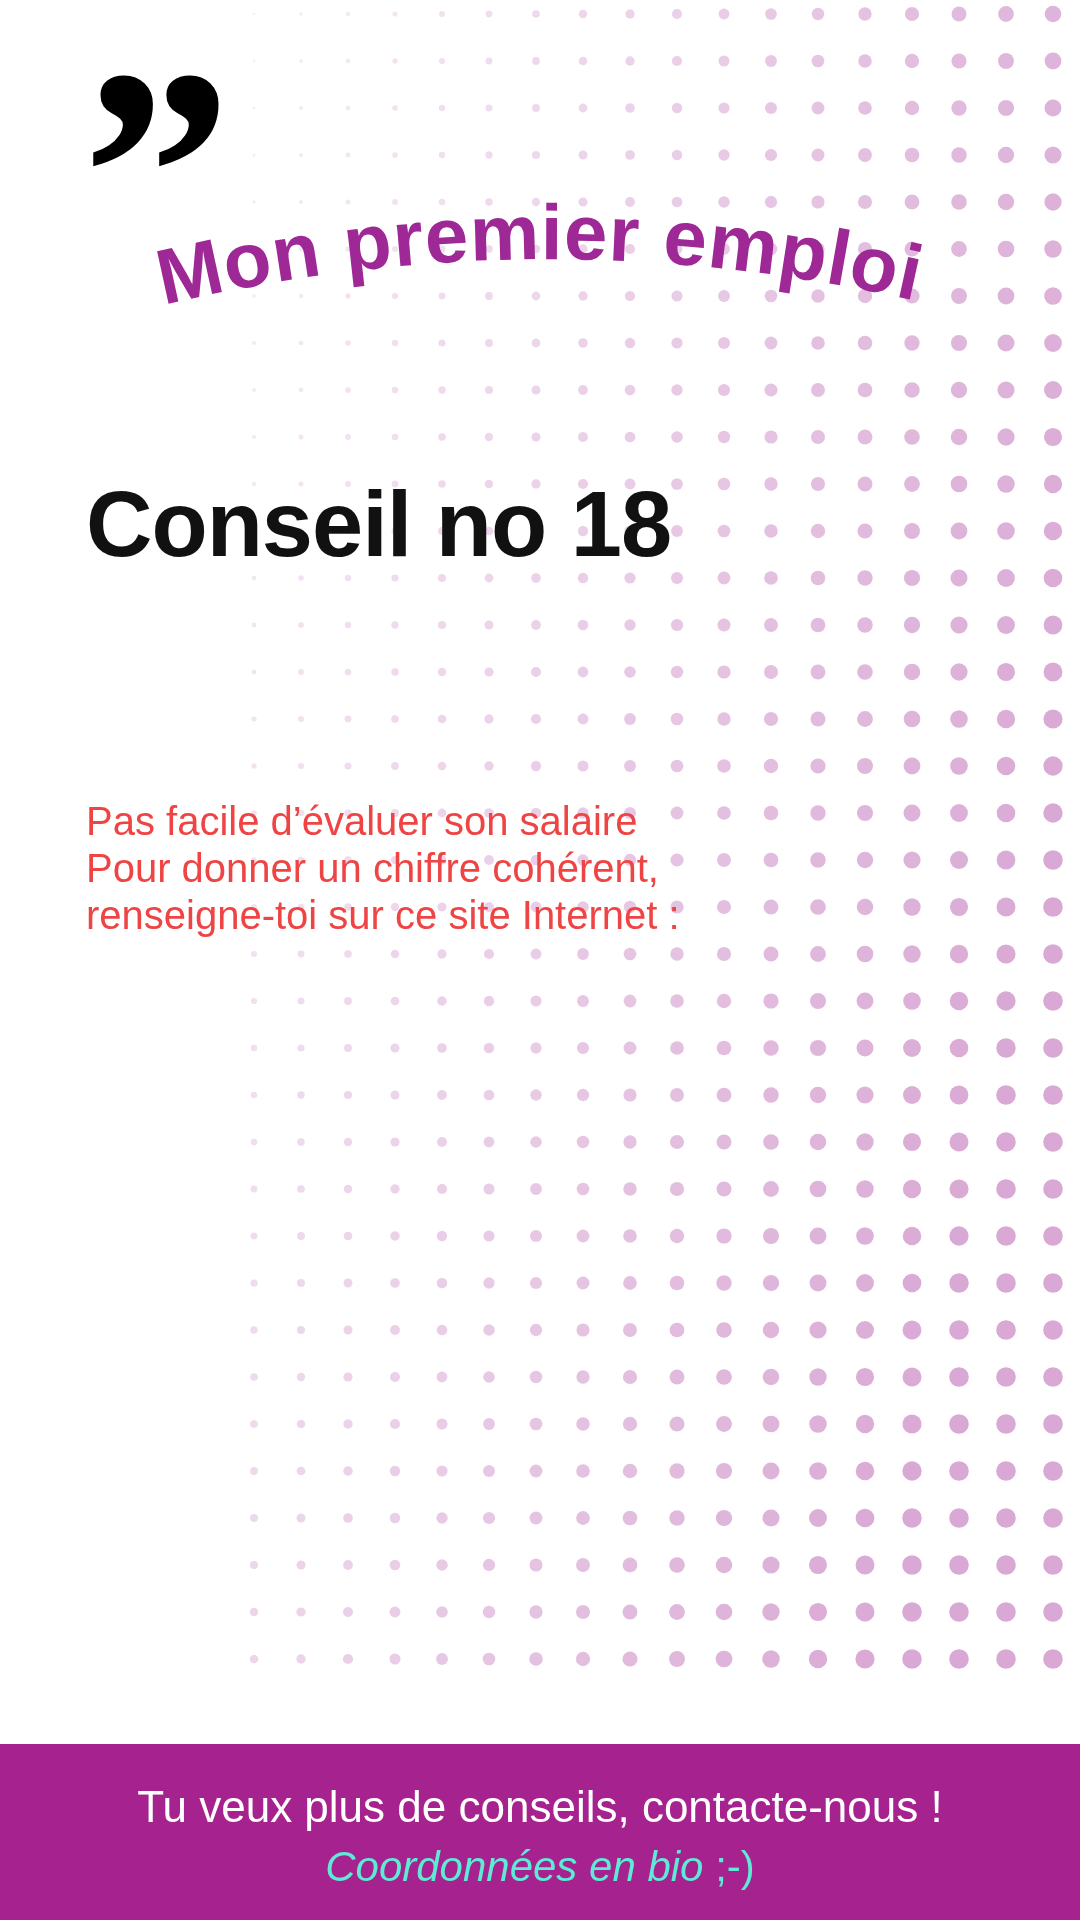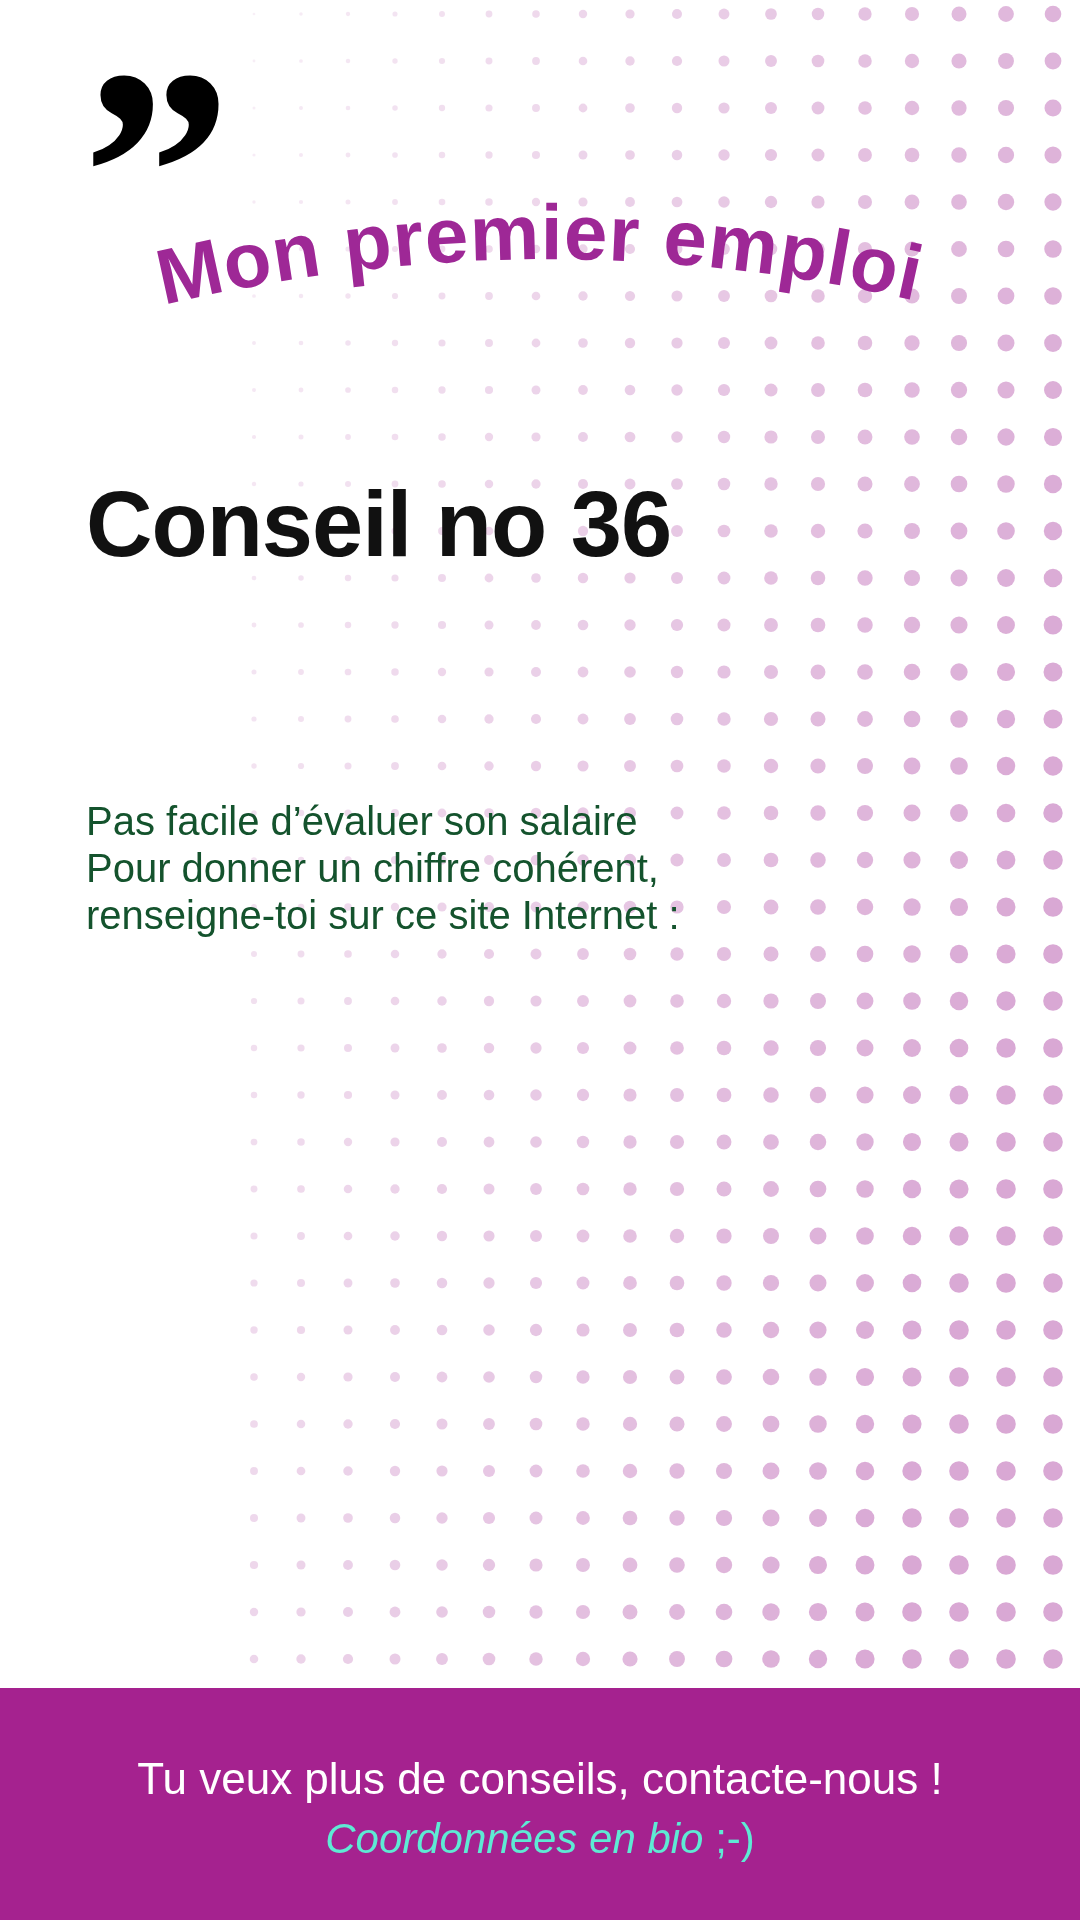--- a/index.html
+++ b/index.html
@@ -91,35 +91,35 @@
   }
 
   .body-text {
     position: absolute;
     left: 86px;
     top: 798px;
     width: 660px;
     margin: 0;
     font-size: 40px;
     line-height: 1.18;
-    color: #14532d;
+    color: #ef4444;
     z-index: 3;
   }
   .body-text .line {
     display: block;
     white-space: nowrap;
   }
 
   
   #footer {
     position: absolute;
     left: 0;
     bottom: 0;
     width: 1080px;
-    height: 232px;
+    height: 176px;
     background: #a5228f;
     z-index: 4;
     display: flex;
     flex-direction: column;
     align-items: center;
     justify-content: center;
     box-sizing: border-box;
     padding-top: 8px;
   }
   .footer-line1 {
@@ -800,21 +800,21 @@
 
   <svg id="curved-title" viewBox="0 0 1080 200">
     <defs>
       <path id="arcpath" d="M 95,155 Q 540,30 985,150" fill="none"></path>
     </defs>
     <text>
       <textPath href="#arcpath" startOffset="50%" text-anchor="middle">Mon premier emploi</textPath>
     </text>
   </svg>
 
-  <h1 class="main-title">Conseil no 36</h1>
+  <h1 class="main-title">Conseil no 18</h1>
 
 
   <p class="body-text">
     <span class="line">Pas facile d’évaluer son salaire</span>
     <span class="line">Pour donner un chiffre cohérent,</span>
     <span class="line">renseigne-toi sur ce site Internet :</span>
   </p>
 
   <div id="footer">
     <p class="footer-line1">Tu veux plus de conseils, contacte-nous !</p>

